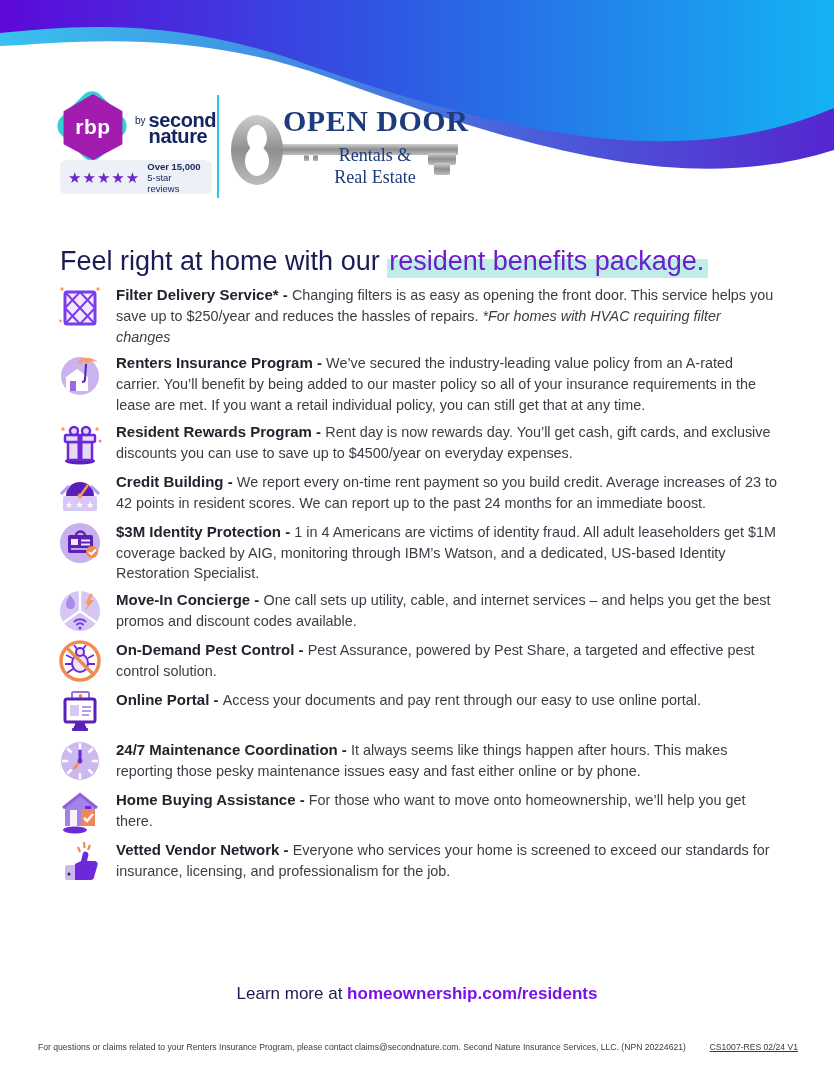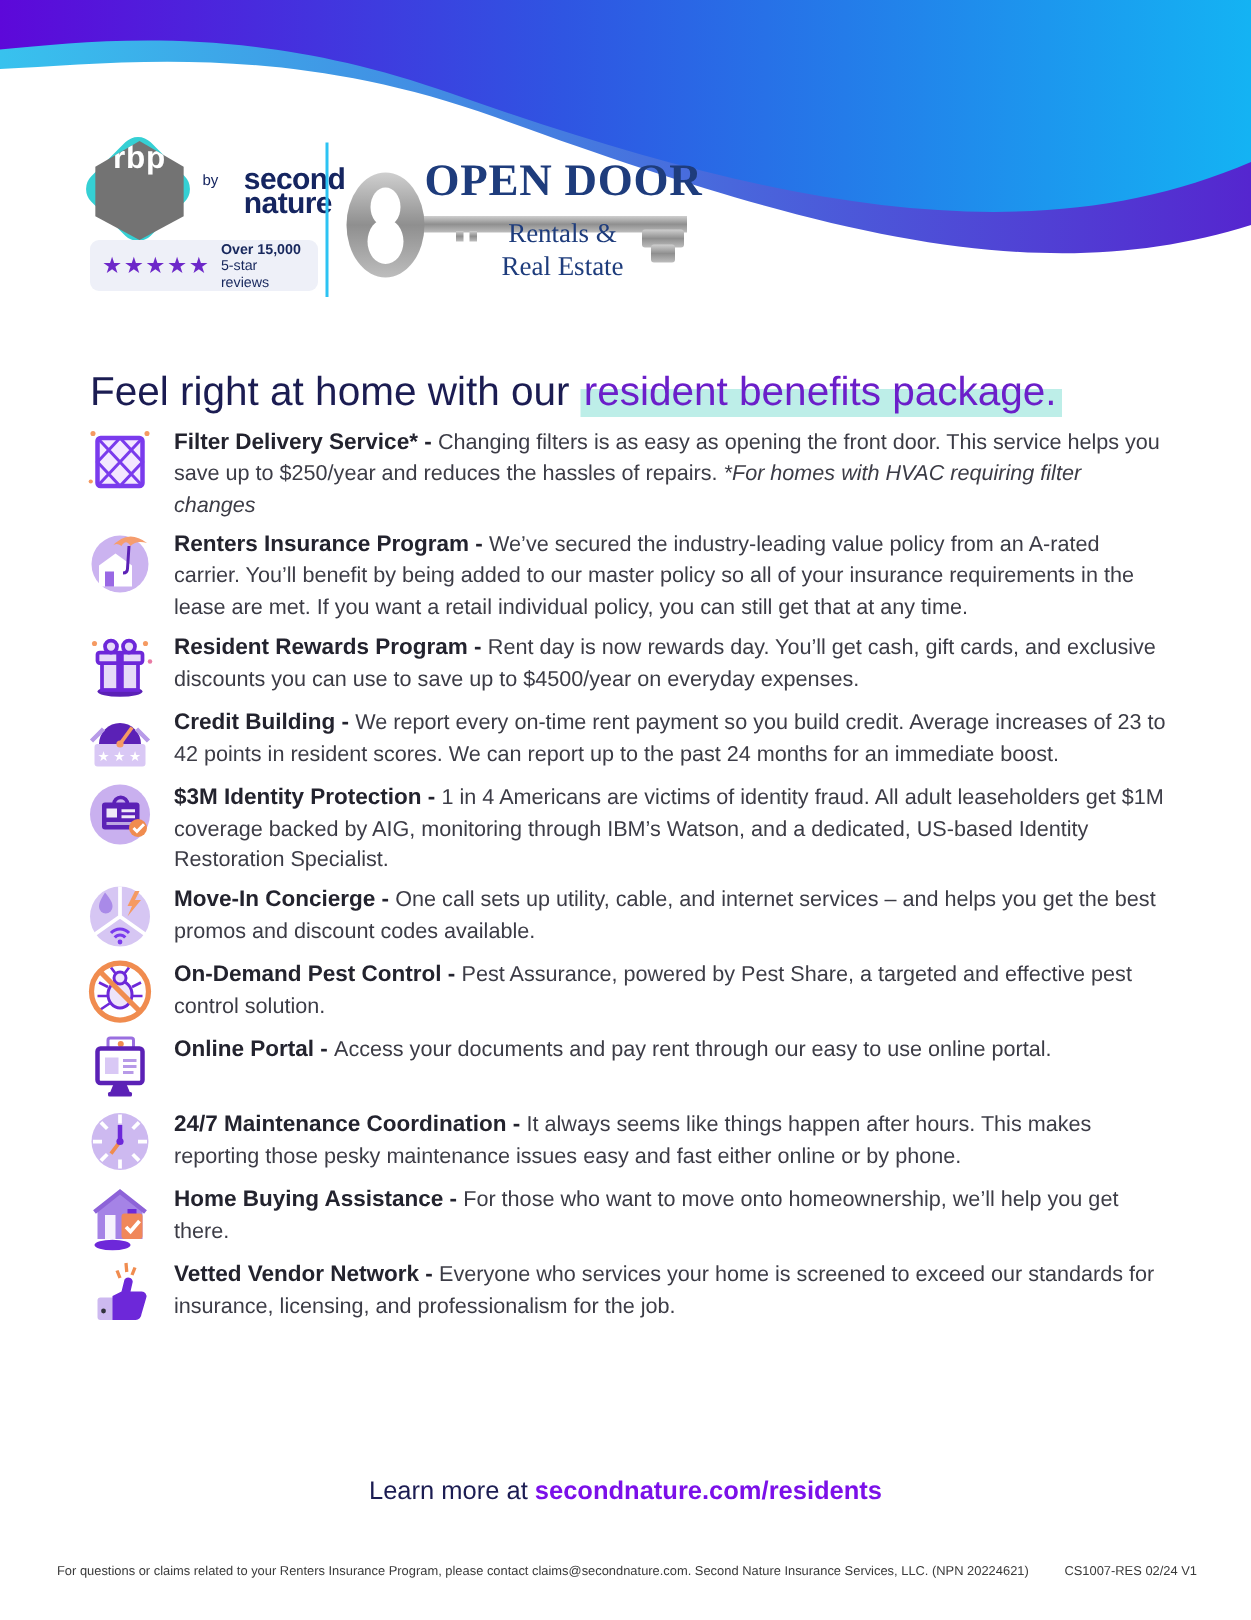--- a/index.html
+++ b/index.html
@@ -4,25 +4,25 @@
 <style>
   html,body{margin:0;padding:0;background:#e9e9e9;}
   .page{position:relative;width:834px;height:1080px;background:#ffffff;overflow:hidden;
         font-family:"Liberation Sans",sans-serif;margin:0 auto;}
   
   .wave{position:absolute;top:0;left:0;width:834px;height:220px;display:block;}
   
   .rbp-mark{position:absolute;left:60px;top:94px;width:66px;height:66px;}
   .rbp-teal{position:absolute;left:4px;top:4px;width:56px;height:56px;background:#35d0d4;
             border-radius:12px;transform:rotate(45deg);}
-  .rbp-purple{position:absolute;left:1px;top:0;width:64px;height:66px;background:#737373;
+  .rbp-purple{position:absolute;left:1px;top:0;width:64px;height:66px;background:#a21caf;
               clip-path:polygon(50% 0%,96% 26%,96% 76%,50% 100%,4% 76%,4% 26%);
-              display:flex;align-items:flex-start;justify-content:center;}
+              display:flex;align-items:center;justify-content:center;}
   .rbp-purple span{color:#fff;font-weight:bold;font-size:21px;letter-spacing:0.5px;}
-  .by-brand{position:absolute;left:135px;top:112px;display:flex;gap:17px;color:#152560;}
+  .by-brand{position:absolute;left:135px;top:112px;display:flex;gap:3px;color:#152560;}
   .by-brand .by{font-size:10px;margin-top:3px;}
   .by-brand .sn{font-size:20px;font-weight:bold;line-height:16px;letter-spacing:-0.4px;}
   .rating-badge{position:absolute;left:60px;top:160px;width:152px;height:34px;background:#eef0f8;
                 border-radius:6px;display:flex;align-items:center;padding:0 8px;box-sizing:border-box;gap:7px;}
   .stars{color:#6d28c9;font-size:15px;letter-spacing:1px;line-height:15px;}
   .rating-text{color:#16265c;font-size:9.5px;line-height:11px;}
   .rating-text .r1{font-weight:bold;}
   .logo-divider{position:absolute;left:217px;top:95px;width:2px;height:103px;background:#2cc3f3;}
   
   .key-svg{position:absolute;left:230px;top:104px;width:235px;height:95px;}
@@ -42,21 +42,21 @@
   .item .icon{flex:none;width:46px;height:46px;}
   .item .text{margin:0;padding-top:2px;font-size:14.4px;line-height:20.8px;color:#3c3c46;}
   .item .text b{color:#23232e;font-size:15px;}
   .item .text i{font-style:italic;}
   
   .learn{position:absolute;left:0;top:984px;width:100%;text-align:center;font-size:17px;}
   .learn .pre{color:#1b1c52;font-weight:500;}
   .learn .lnk{color:#7b10e9;font-weight:bold;}
   .fineprint{position:absolute;left:38px;top:1042px;width:760px;display:flex;
              justify-content:space-between;font-size:8.6px;color:#3a3a3a;}
-  .fineprint .fp-right{white-space:nowrap;}
+  .fineprint .fp-right{white-space:nowrap;text-decoration:underline;}
 </style>
 </head>
 <body>
 
 <div class="page">
 
   <svg class="wave" viewBox="0 0 834 220" preserveAspectRatio="none">
     <defs>
       <linearGradient id="gUnder" x1="0" y1="0" x2="1" y2="0">
         <stop offset="0" stop-color="#38c2ee"></stop>
@@ -290,21 +290,21 @@
           <circle cx="12" cy="36" r="1.6" fill="#33333d"></circle>
           <path d="M18,42 V26 l6,-3 2,-8 a3,3 0 0 1 5.5,1.5 L30,23 h7.5 a3.2,3.2 0 0 1 3,4.2 l-3.2,11 a4,4 0 0 1 -3.8,3.8 Z" fill="#6d28d9"></path>
         </svg>
       </span>
       <p class="text"><b>Vetted Vendor Network - </b><span>Everyone who services your home is screened to exceed our standards for insurance, licensing, and professionalism for the job.</span></p>
     </div>
 
   </div>
 
   <div class="learn">
-    <span class="pre">Learn more at </span><span class="lnk">secondnature.com/residents</span>
+    <span class="pre">Learn more at </span><span class="lnk">homeownership.com/residents</span>
   </div>
 
   <div class="fineprint">
     <span class="fp-left">For questions or claims related to your Renters Insurance Program, please contact claims@secondnature.com. Second Nature Insurance Services, LLC. (NPN 20224621)</span>
     <span class="fp-right">CS1007-RES 02/24 V1</span>
   </div>
 
 </div>
 
 </body></html>

